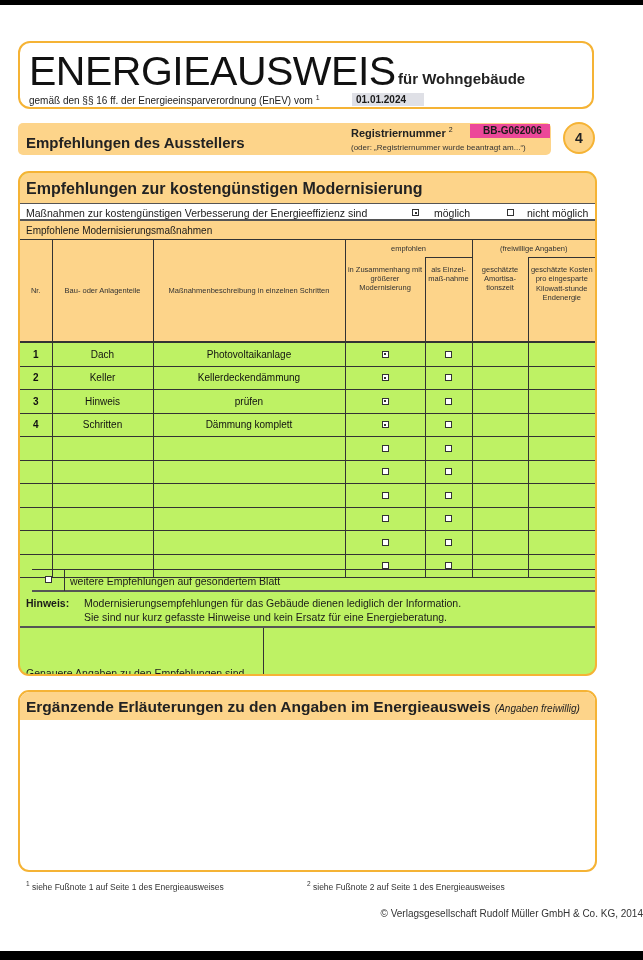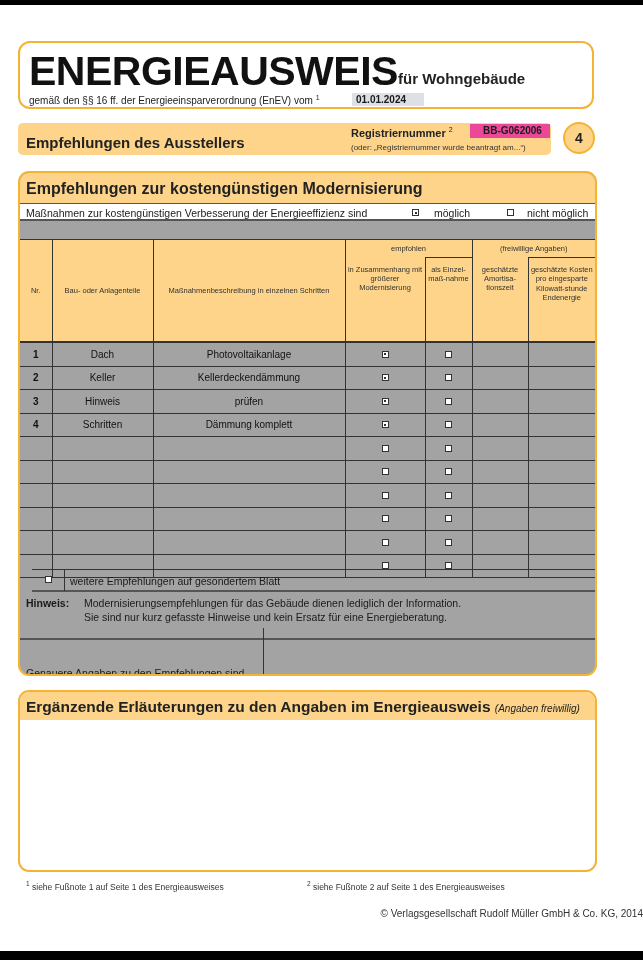--- a/index.html
+++ b/index.html
@@ -10,21 +10,21 @@
   }
   .topbar { position: absolute; left: 0; top: 0; width: 643px; height: 5px; background: #000; }
   .bottombar { position: absolute; left: 0; top: 951px; width: 643px; height: 9px; background: #000; }
 
   
   .header-box {
     position: absolute; left: 18px; top: 41px; width: 576px; height: 68px;
     border: 2px solid #f5b335; border-radius: 12px; box-sizing: border-box;
   }
   .h-title {
-    position: absolute; left: 9px; top: 5px; font-size: 41px; font-weight: bold;
+    position: absolute; left: 9px; top: 5px; font-size: 41px; font-weight: normal;
     letter-spacing: -0.5px; line-height: 46px; color: #111;
   }
   .h-sub { position: absolute; left: 378px; top: 27px; font-size: 15px; font-weight: bold; color: #222; }
   .h-law { position: absolute; left: 9px; top: 51px; font-size: 10px; color: #222; }
   .h-law sup { font-size: 7px; }
   .h-date {
     position: absolute; left: 332px; top: 50px; width: 72px; height: 13px; background: #dfe0e6;
     font-size: 10px; font-weight: bold; padding-left: 4px; box-sizing: border-box; line-height: 13px;
   }
 
@@ -44,21 +44,21 @@
   .page-badge {
     position: absolute; left: 563px; top: 122px; width: 32px; height: 32px; border-radius: 50%;
     background: #fdd48a; border: 2px solid #f5b335; box-sizing: border-box;
     font-size: 14px; font-weight: bold; text-align: center; line-height: 28px; color: #222;
   }
 
   
   .main-box {
     position: absolute; left: 18px; top: 171px; width: 579px; height: 505px;
     border: 2px solid #f5b335; border-radius: 11px; box-sizing: border-box; overflow: hidden;
-    background: #a3a3a3;
+    background: #bef264;
   }
   .mb-title-row { position: absolute; left: 0; top: 0; width: 100%; height: 30px; background: #fdd48a; }
   .mb-title { position: absolute; left: 6px; top: 7px; font-size: 16px; font-weight: bold; color: #222; }
   .mb-measures {
     position: absolute; left: 0; top: 30px; width: 100%; height: 18px; background: #fff;
     border-top: 1px solid #555; border-bottom: 2px solid #555; box-sizing: border-box; font-size: 10.5px;
   }
   .mb-measures .lbl { position: absolute; left: 6px; top: 3px; }
   .cb {
     display: inline-block; width: 7px; height: 7px; border: 1.2px solid #333; box-sizing: border-box;
@@ -92,21 +92,21 @@
   table.mt tr td:first-child, table.mt tr th:first-child { border-left: none; }
   table.mt tr td:last-child, table.mt tr th:last-child { border-right: none; }
 
   .mb-further {
     position: absolute; left: 12px; top: 396px; width: 100%; height: 23px; border-top: 1px solid #333;
     border-bottom: 2px solid #555; box-sizing: border-box; font-size: 10.5px;
   }
   .mb-further .cbw { position: absolute; left: 0; top: 0; width: 32px; height: 21px; border-right: 1px solid #333; }
   .mb-further .cbw .cb { position: absolute; left: 13px; top: 6px; }
   .mb-further .lbl { position: absolute; left: 38px; top: 5px; }
-  .mb-hint { position: absolute; left: 0; top: 419px; width: 100%; height: 48px; border-bottom: 2px solid #555; box-sizing: border-box; font-size: 10.5px; }
+  .mb-hint { position: absolute; left: 0; top: 419px; width: 100%; height: 36px; border-bottom: 2px solid #555; box-sizing: border-box; font-size: 10.5px; }
   .hint-lbl { position: absolute; left: 6px; top: 5px; font-weight: bold; }
   .hint-l1 { position: absolute; left: 64px; top: 5px; }
   .hint-l2 { position: absolute; left: 64px; top: 19px; }
   .mb-details { position: absolute; left: 0; top: 455px; width: 100%; height: 48px; font-size: 10.5px; }
   .det-lbl { position: absolute; left: 6px; top: 10px; width: 230px; line-height: 13px; margin-top: 29px; }
   .det-div { position: absolute; left: 243px; top: 0; width: 1px; height: 48px; background: #333; }
   .det-field { position: absolute; left: 244px; top: 0; width: 331px; height: 48px; }
 
   
   .supp-box {
@@ -147,20 +147,21 @@
   <div class="mb-title-row">
     <div class="mb-title">Empfehlungen zur kostengünstigen Modernisierung</div>
   </div>
   <div class="mb-measures">
     <span class="lbl">Maßnahmen zur kostengünstigen Verbesserung der Energieeffizienz sind</span>
     <span class="cb m-cb1 checked" id="cb-possible"></span>
     <span class="m-lbl1">möglich</span>
     <span class="cb m-cb2" id="cb-notpossible"></span>
     <span class="m-lbl2">nicht möglich</span>
   </div>
+  <div class="mb-empf">Empfohlene Modernisierungsmaßnahmen</div>
 
   <table class="mt">
     <colgroup>
       <col style="width:32px">
         <col style="width:101px">
         <col style="width:192px">
         <col style="width:80px">
         <col style="width:47px">
         <col style="width:56px">
         <col style="width:67px">

